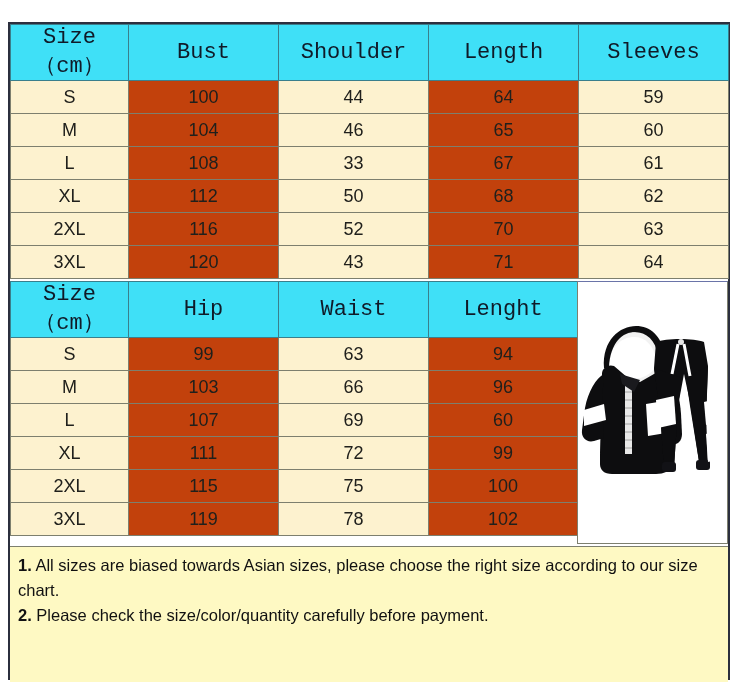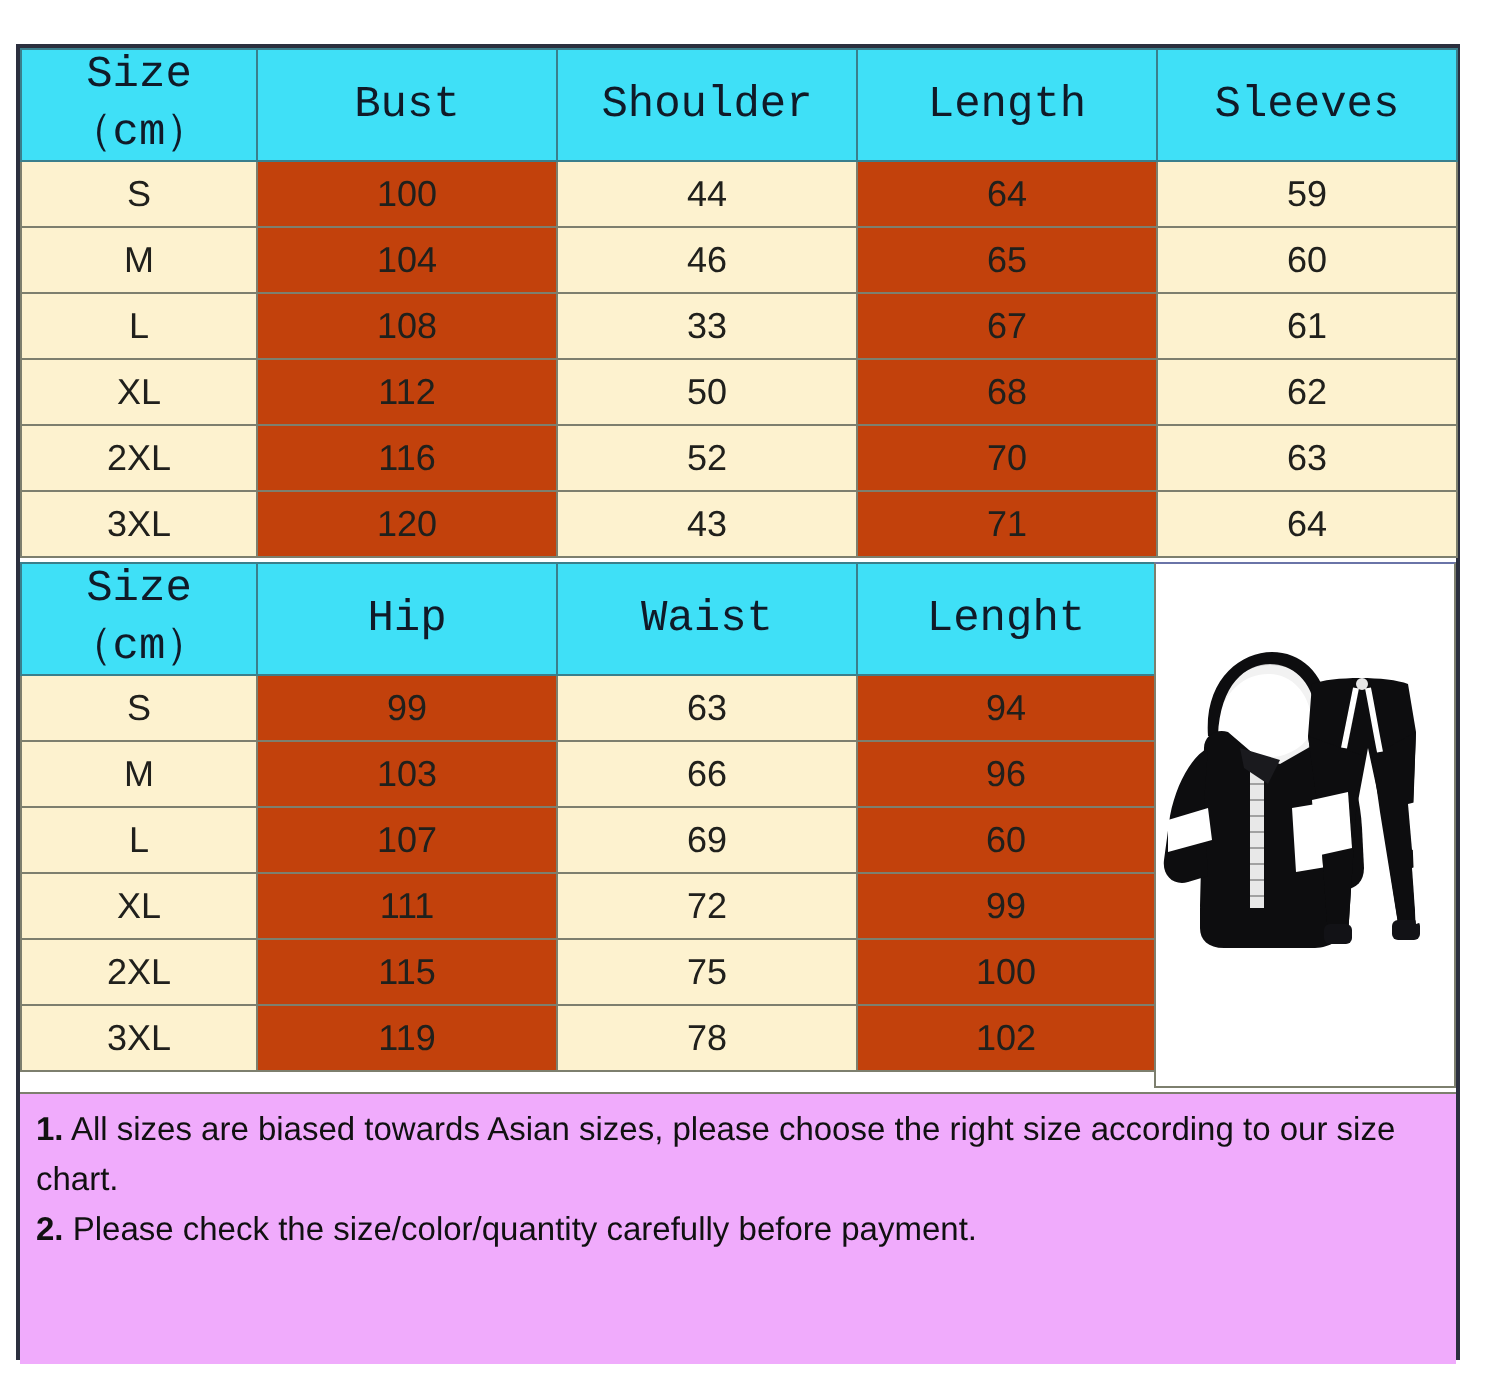--- a/index.html
+++ b/index.html
@@ -108,21 +108,21 @@
   }
   .photo-panel svg { display: block; }
 
   
   .notes {
     position: absolute;
     left: 0;
     top: 522px;
     width: 718px;
     height: 136px;
-    background: #f0abfc;
+    background: #fef9c3;
     border-top: 1px solid #7d7f6e;
     box-sizing: border-box;
     padding: 6px 8px 0 8px;
   }
   .note-line {
     font-size: 16.5px;
     line-height: 25px;
     color: #111111;
     white-space: pre-wrap;
   }

